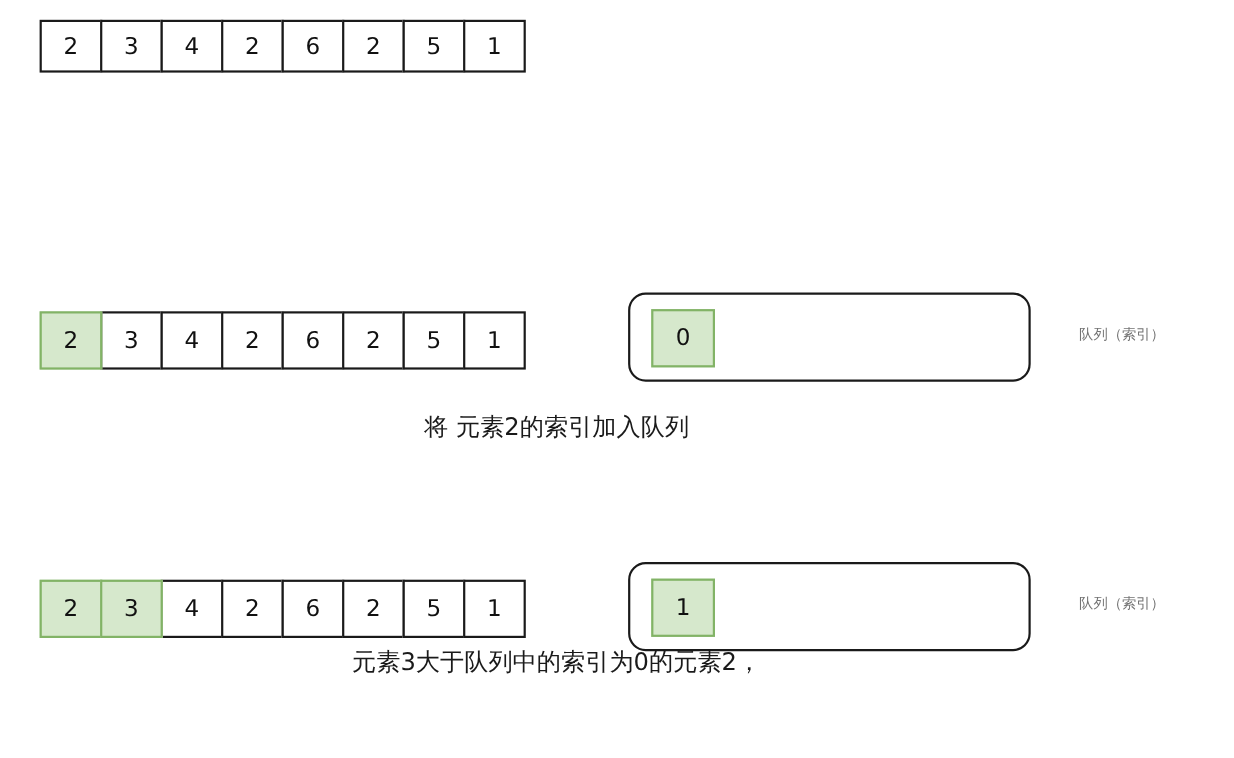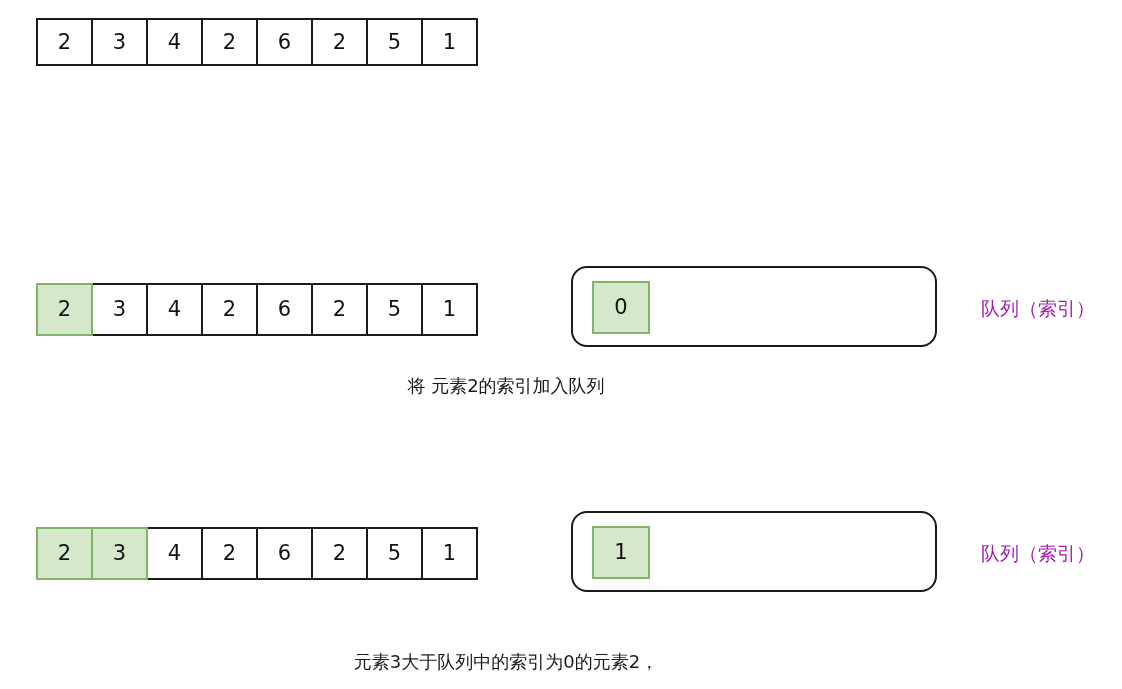--- a/index.html
+++ b/index.html
@@ -68,28 +68,28 @@
     align-items: center;
     justify-content: center;
     font-size: 21px;
     line-height: 1;
     color: #111111;
   }
 
   
   .side-label {
     position: absolute;
-    font-size: 19px;
+    font-size: 13px;
     line-height: 1.35;
-    color: #a21caf;
+    color: #737373;
     white-space: nowrap;
   }
   .caption {
     position: absolute;
-    font-size: 18px;
+    font-size: 22px;
     line-height: 1.55;
     color: #1a1a1a;
     text-align: center;
     white-space: pre-line;
   }
 </style>
 </head>
 <body>
 
 <div class="stage">
@@ -132,15 +132,15 @@
     <div class="cell" style="width:57px;">2</div>
     <div class="cell" style="width:57px;">5</div>
     <div class="cell" style="width:57px;">1</div>
   </div>
 
   <div class="queue-box" style="left:571px; top:511px; width:366px; height:81px;">
     <div class="queue-chip" style="left:19px; top:13px; width:58px; height:53px;">1</div>
   </div>
   <div class="side-label" style="left:981px; top:541px;">队列（索引）</div>
 
-  <div class="caption" style="left:236px; top:648px; width:540px;">元素3大于队列中的索引为0的元素2，</div>
+  <div class="caption" style="left:236px; top:586px; width:540px;">元素3大于队列中的索引为0的元素2，</div>
 
 </div>
 
 </body></html>

